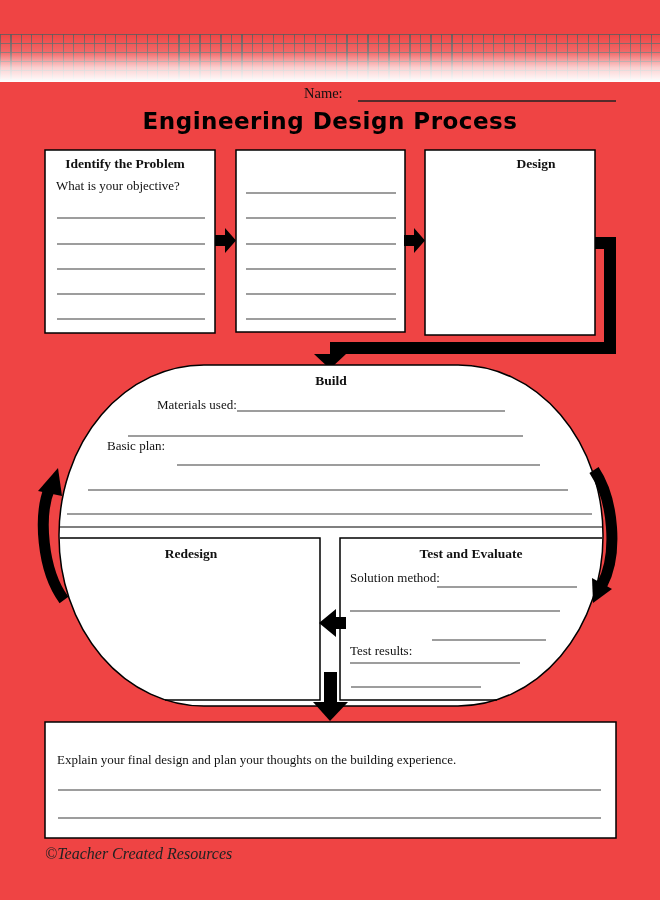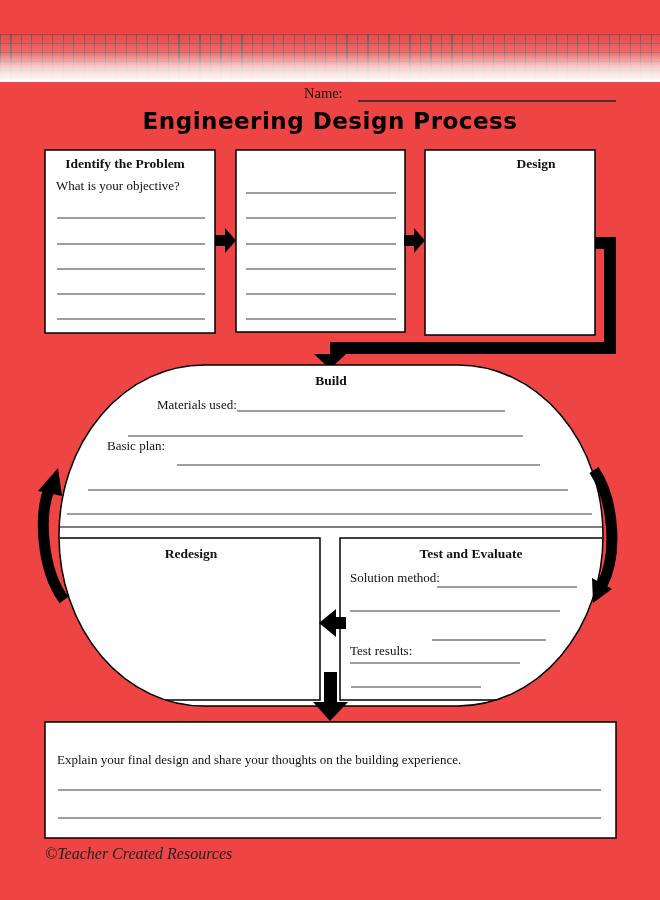--- a/index.html
+++ b/index.html
@@ -138,16 +138,16 @@
   <div class="t bold center" style="left:59px;top:373px;width:544px;font-family:Liberation Serif, serif;">Build</div>
   <div class="t serif" style="left:157px;top:398px;">Materials used:</div>
   <div class="t serif" style="left:107px;top:439px;">Basic plan:</div>
 
   <div class="t bold center" style="left:60px;top:546px;width:262px;">Redesign</div>
 
   <div class="t bold center" style="left:340px;top:546px;width:262px;">Test and Evaluate</div>
   <div class="t serif" style="left:350px;top:571px;">Solution method:</div>
   <div class="t serif" style="left:350px;top:625px;margin-top:19px;">Test results:</div>
 
-  <div class="t serif" style="left:57px;top:753px;width:540px;">Explain your final design and share your thoughts on the building experience.</div>
+  <div class="t serif" style="left:57px;top:753px;width:540px;">Explain your final design and plan your thoughts on the building experience.</div>
 
   <div class="t copyright">©Teacher Created Resources</div>
 </div>
 
 </body></html>

